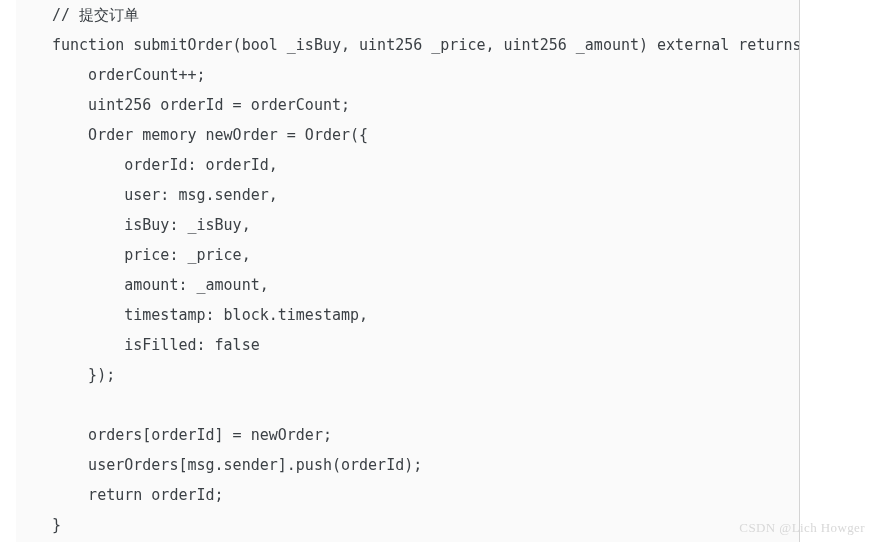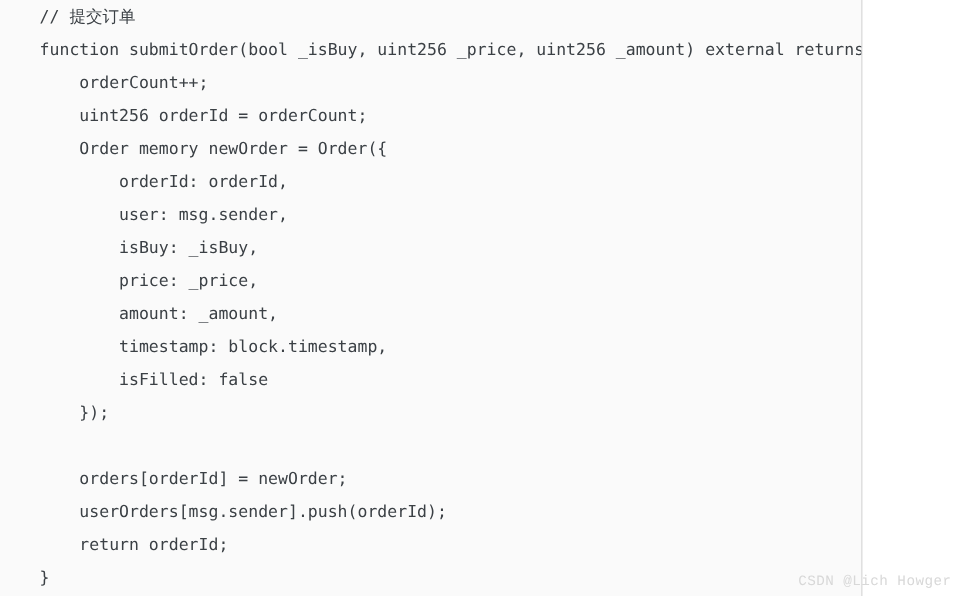--- a/index.html
+++ b/index.html
@@ -9,21 +9,21 @@
   }
   body {
     width: 877px;
     height: 542px;
     overflow: hidden;
     font-family: "DejaVu Sans Mono", "Liberation Mono", monospace;
   }
 
   #code-viewport {
     position: absolute;
-    left: 0;
+    left: 16px;
     top: 0;
     width: 784px;
     height: 542px;
     background: #fafafa;
     border-right: 1px solid #d4d4d4;
     box-sizing: border-box;
     overflow: hidden;
   }
 
   #code-block {
@@ -45,21 +45,21 @@
     line-height: 30px;
     white-space: pre;
     padding-left: 36px;
     box-sizing: border-box;
   }
 
   #watermark {
     position: absolute;
     right: 12px;
     bottom: 6px;
-    font-family: Liberation Mono, monospace;
+    font-family: Liberation Serif, serif;
     font-size: 13px;
     color: #d8d8d8;
     letter-spacing: 0.4px;
     white-space: nowrap;
     user-select: none;
     z-index: 5;
     margin-top: 16px;
   }
 </style>
 </head>

